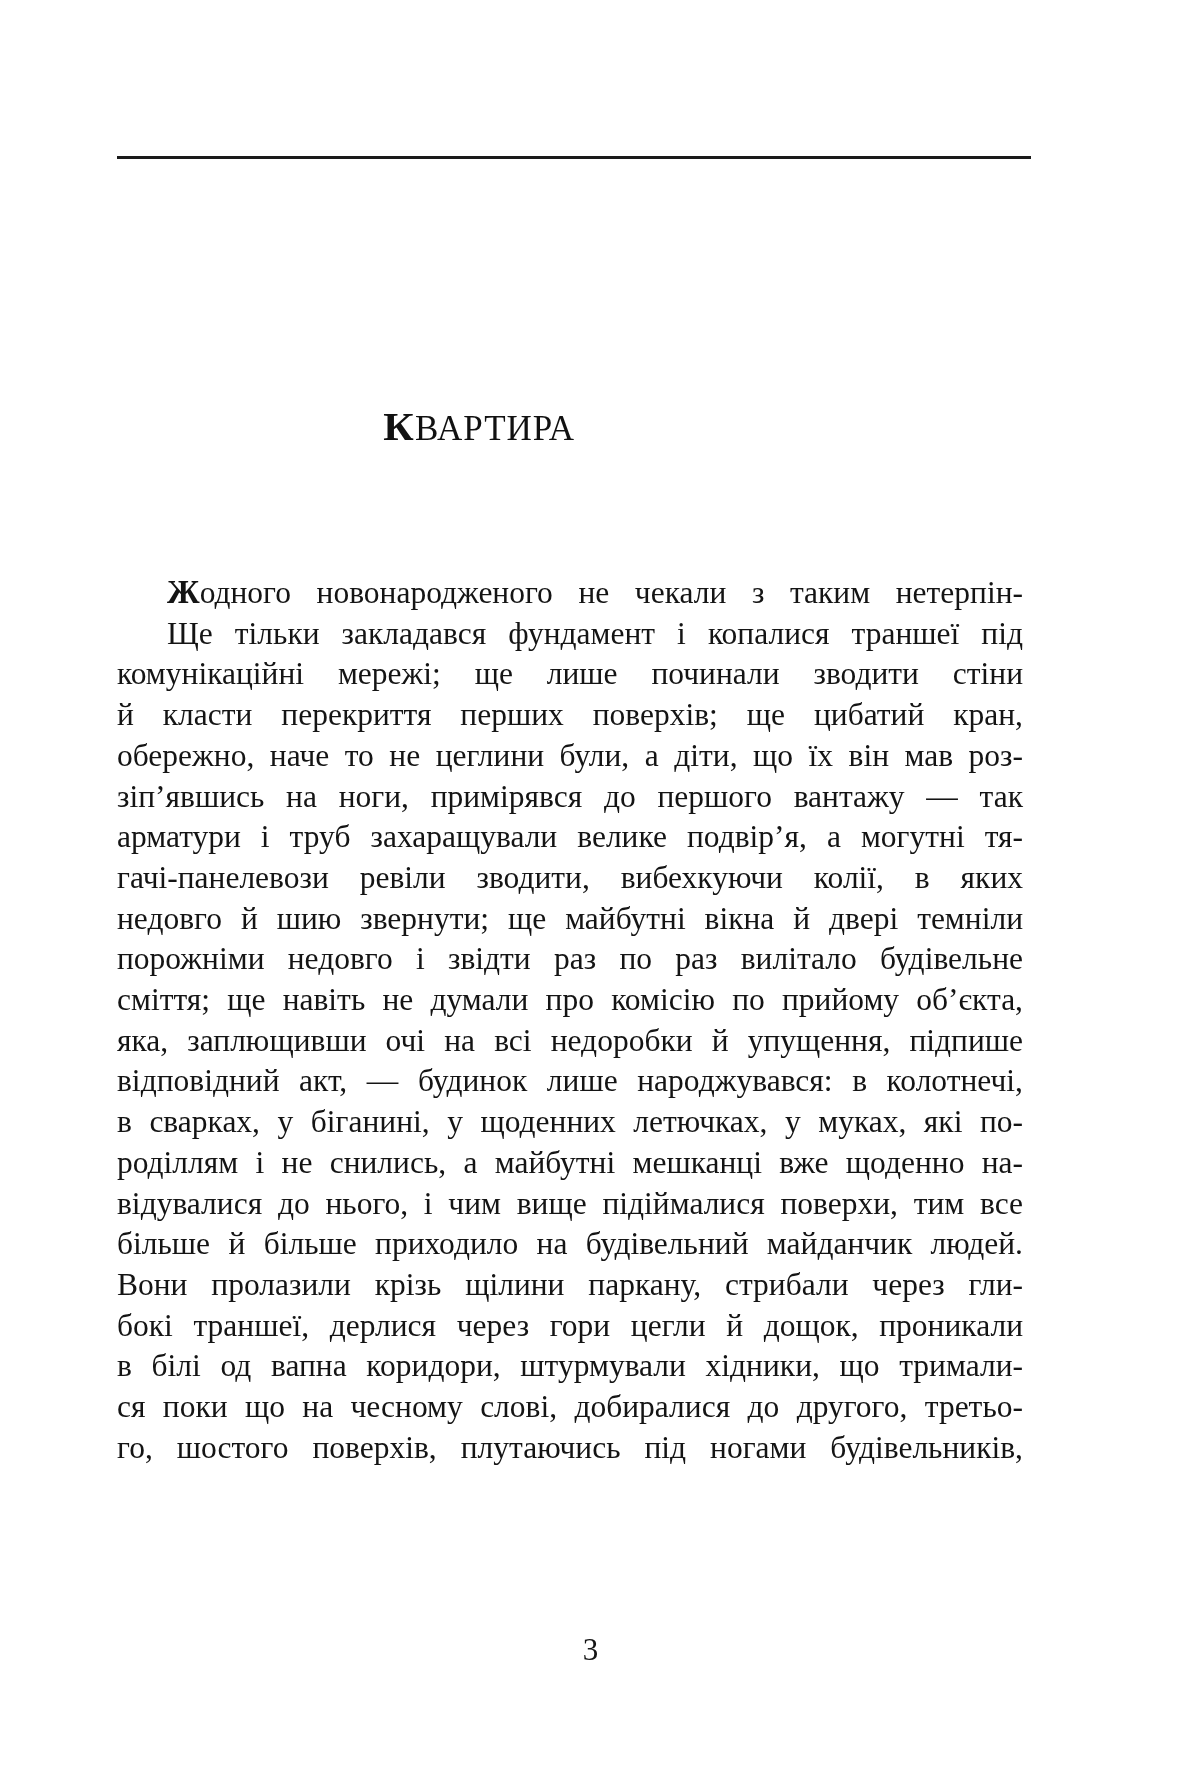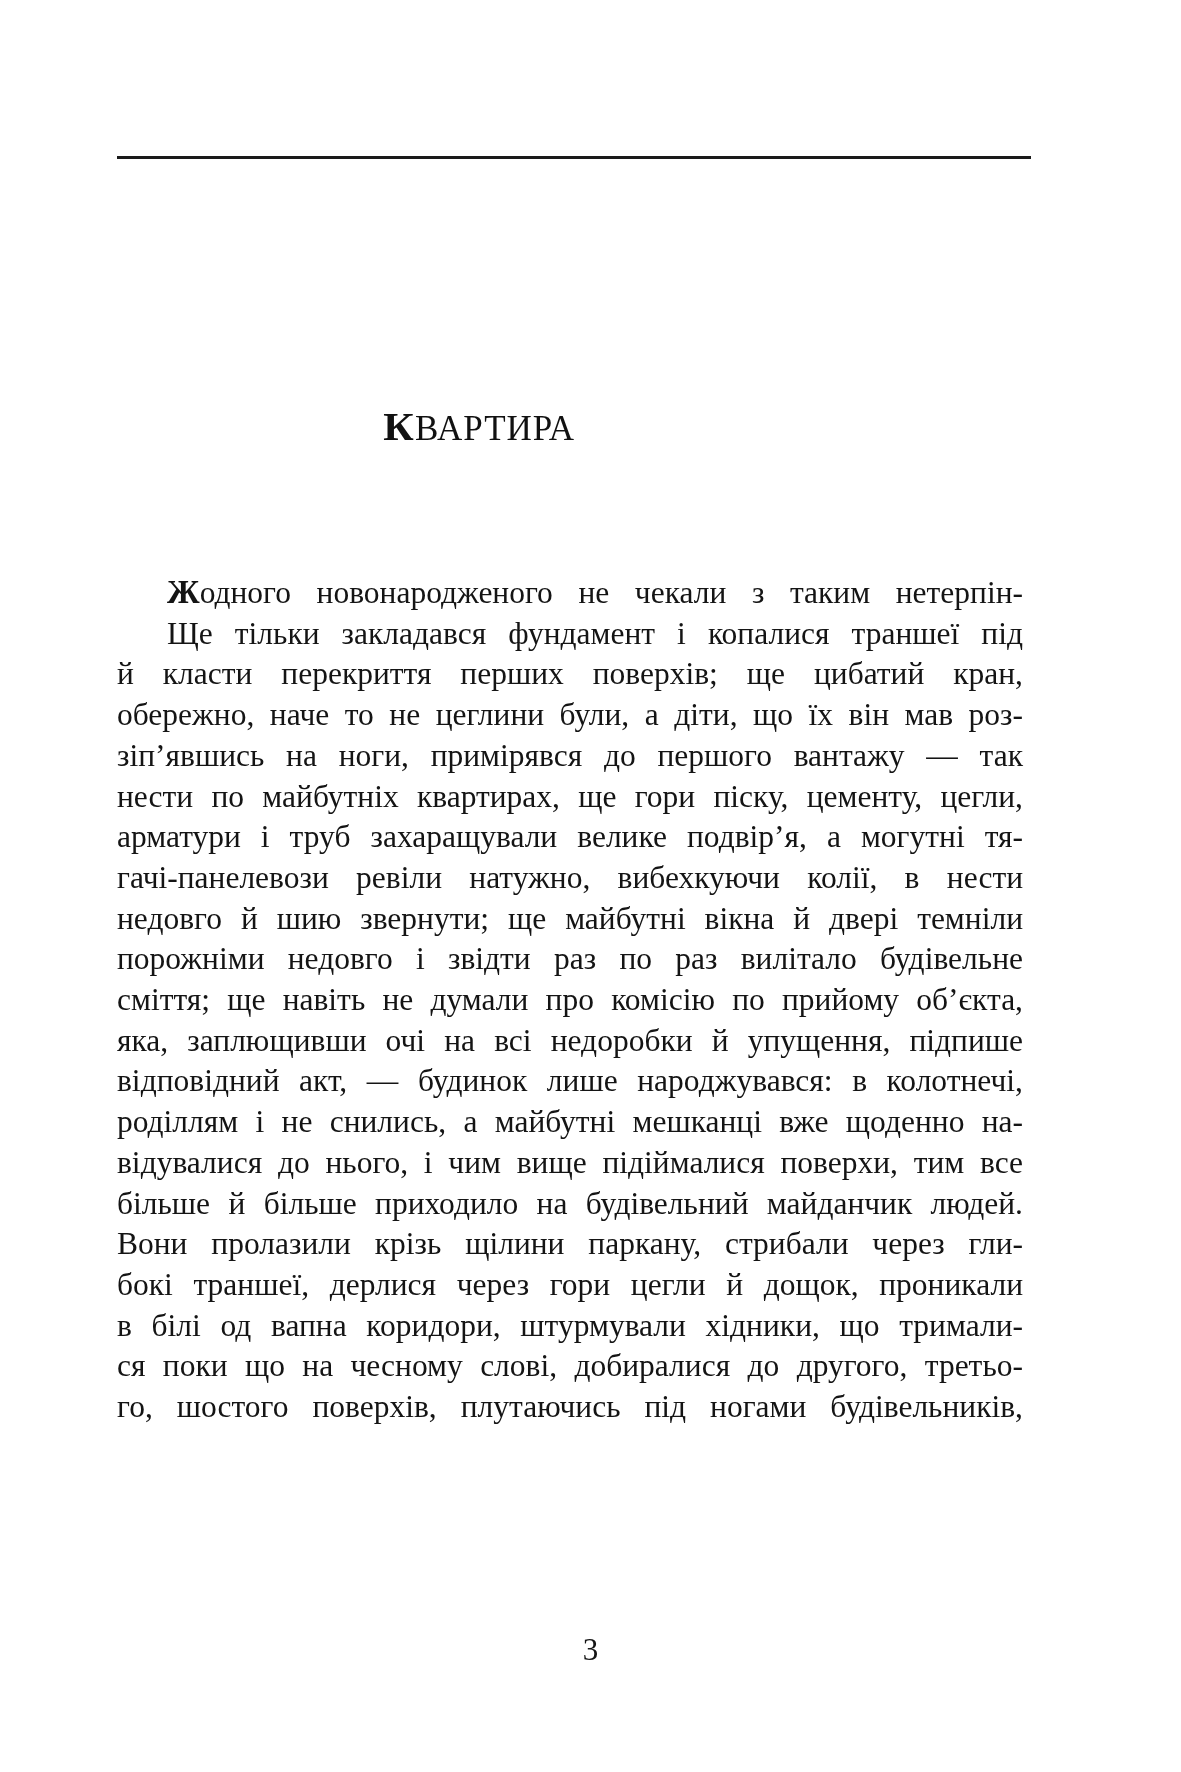--- a/index.html
+++ b/index.html
@@ -85,31 +85,32 @@
 <h1 class="chapter-title" style="margin:0;font-weight:normal;">
   <span class="title-initial">К</span><span>ВАРТИРА</span>
 </h1>
 
 <div class="body-text">
   <div>
     <span class="line indent"><span class="drop-initial">Ж</span><span>одного новонародженого не чекали з таким нетерпін-</span></span>
   </div>
   <div>
     <span class="line indent">Ще тільки закладався фундамент і копалися траншеї під</span>
+    <span class="line">комунікаційні мережі; ще лише починали зводити стіни</span>
     <span class="line">й класти перекриття перших поверхів; ще цибатий кран,</span>
     <span class="line">обережно, наче то не цеглини були, а діти, що їх він мав роз-</span>
     <span class="line">зіп’явшись на ноги, приміряв­ся до першого вантажу — так</span>
-    <span class="line">нести по майбутніх квартирах, ще гори піску, цементу, цегли,</span>
     <span class="line">арматури і труб захаращували велике подвір’я, а могутні тя-</span>
-    <span class="line">гачі-панелевози ревіли натужно, вибехкуючи колії, в нести</span>
+    <span class="line">гачі-панелевози ревіли зводити, вибехкуючи колії, в яких</span>
     <span class="line">недовго й шию звернути; ще майбутні вікна й двері темніли</span>
     <span class="line">порожніми недовго і звідти раз по раз вилітало будівельне</span>
     <span class="line">сміття; ще навіть не думали про комісію по прийому об’єкта,</span>
     <span class="line">яка, заплющивши очі на всі недоробки й упущення, підпише</span>
     <span class="line">відповідний акт, — будинок лише народжувався: в колотнечі,</span>
+    <span class="line">в сварках, у біганині, у щоденних летючках, у муках, які по-</span>
     <span class="line">роділлям і не снились, а майбутні мешканці вже щоденно на-</span>
     <span class="line">відувалися до нього, і чим вище підіймалися поверхи, тим все</span>
     <span class="line">більше й більше приходило на будівельний майданчик людей.</span>
     <span class="line">Вони пролазили крізь щілини паркану, стрибали через гли-</span>
     <span class="line">бокі траншеї, дерлися через гори цегли й дощок, проникали</span>
     <span class="line">в білі од вапна коридори, штурмували хідники, що тримали-</span>
     <span class="line">ся поки що на чесному слові, добиралися до другого, третьо-</span>
     <span class="line">го, шостого поверхів, плутаючись під ногами будівельників,</span>
   </div>
 </div>

